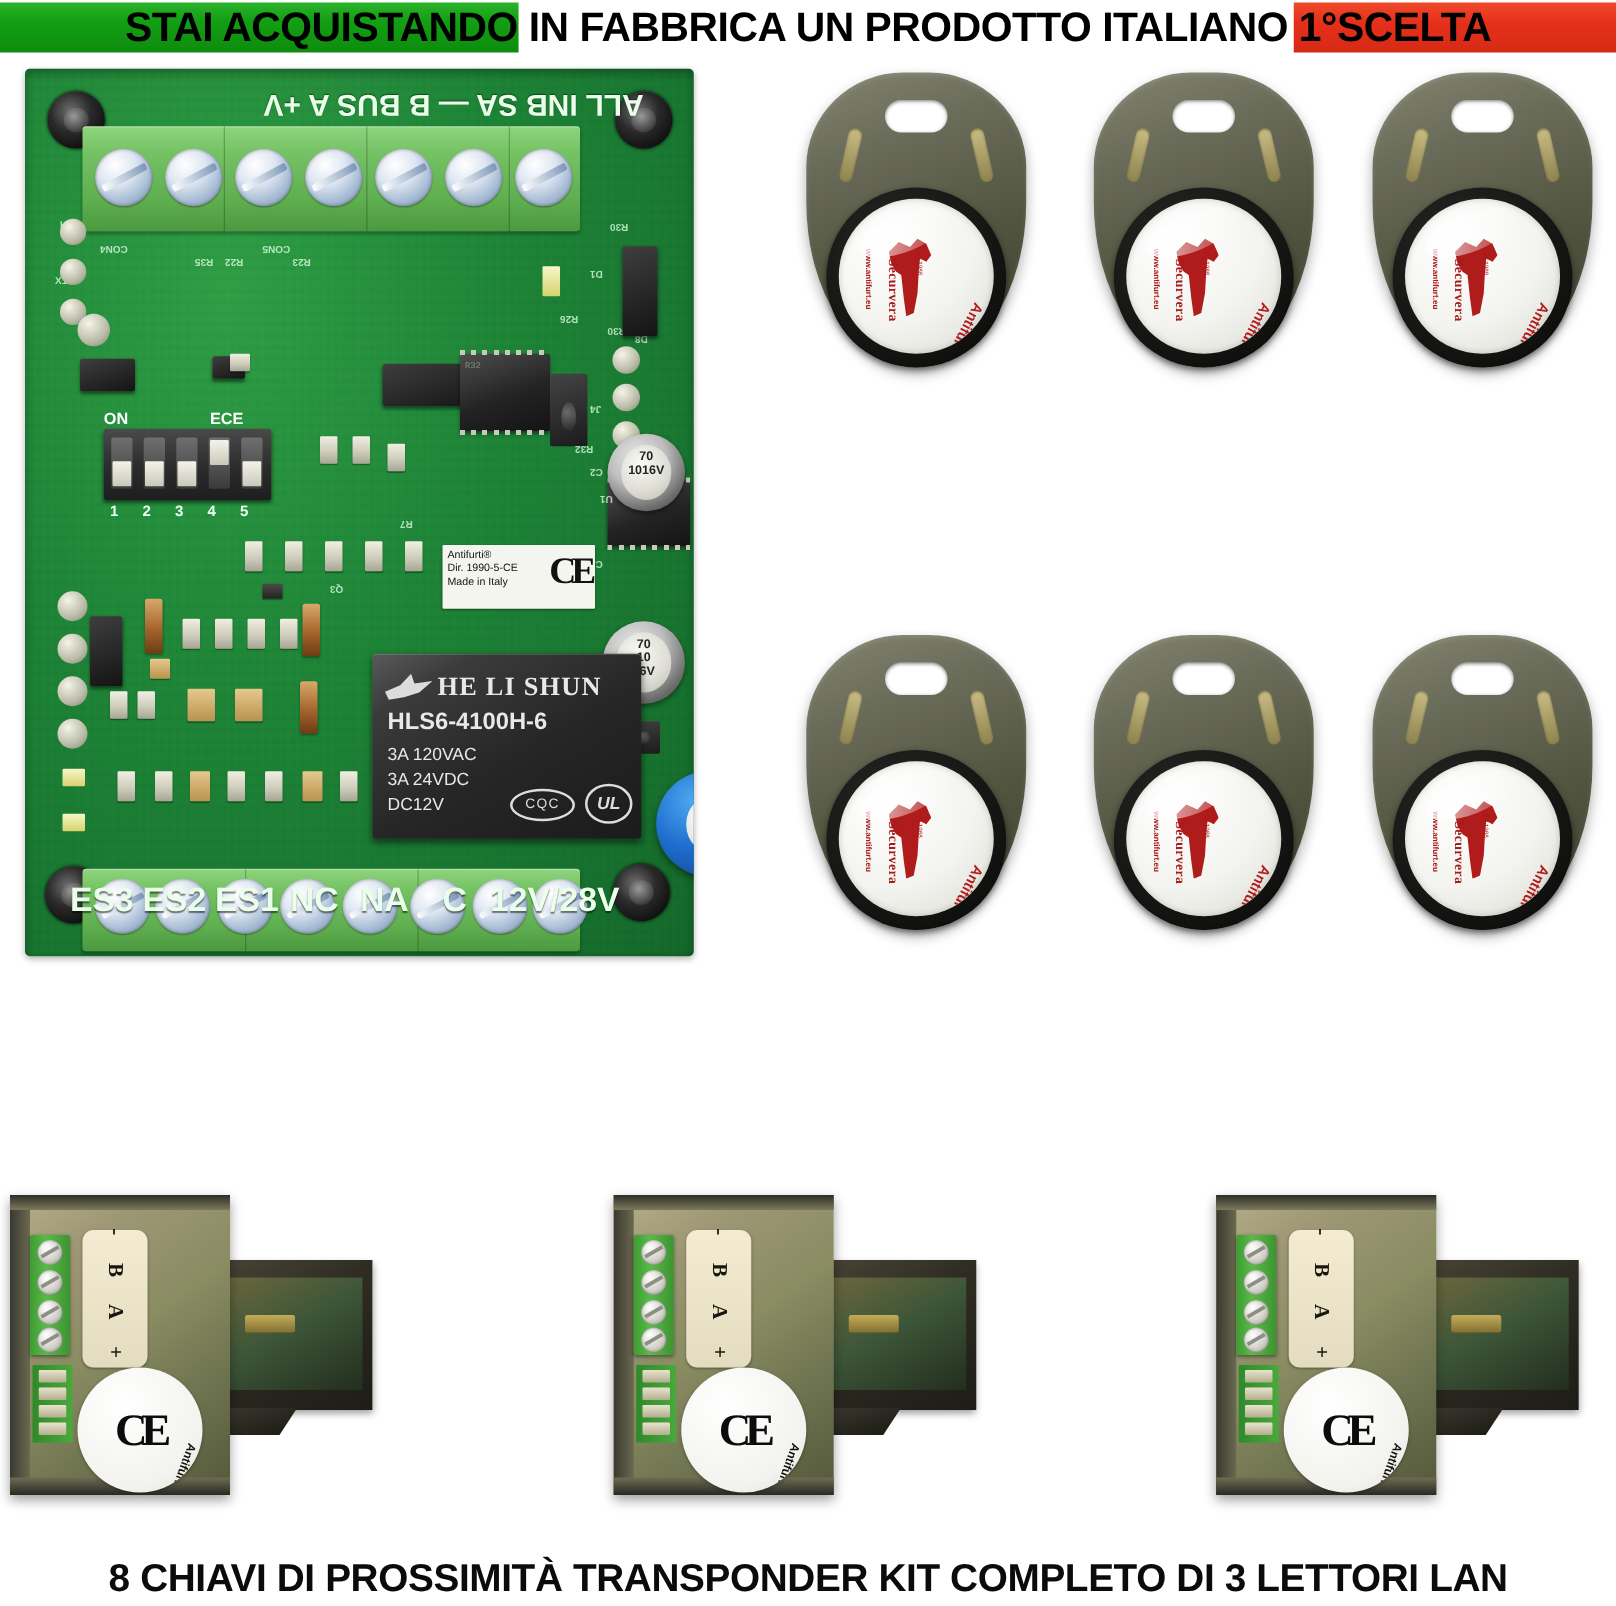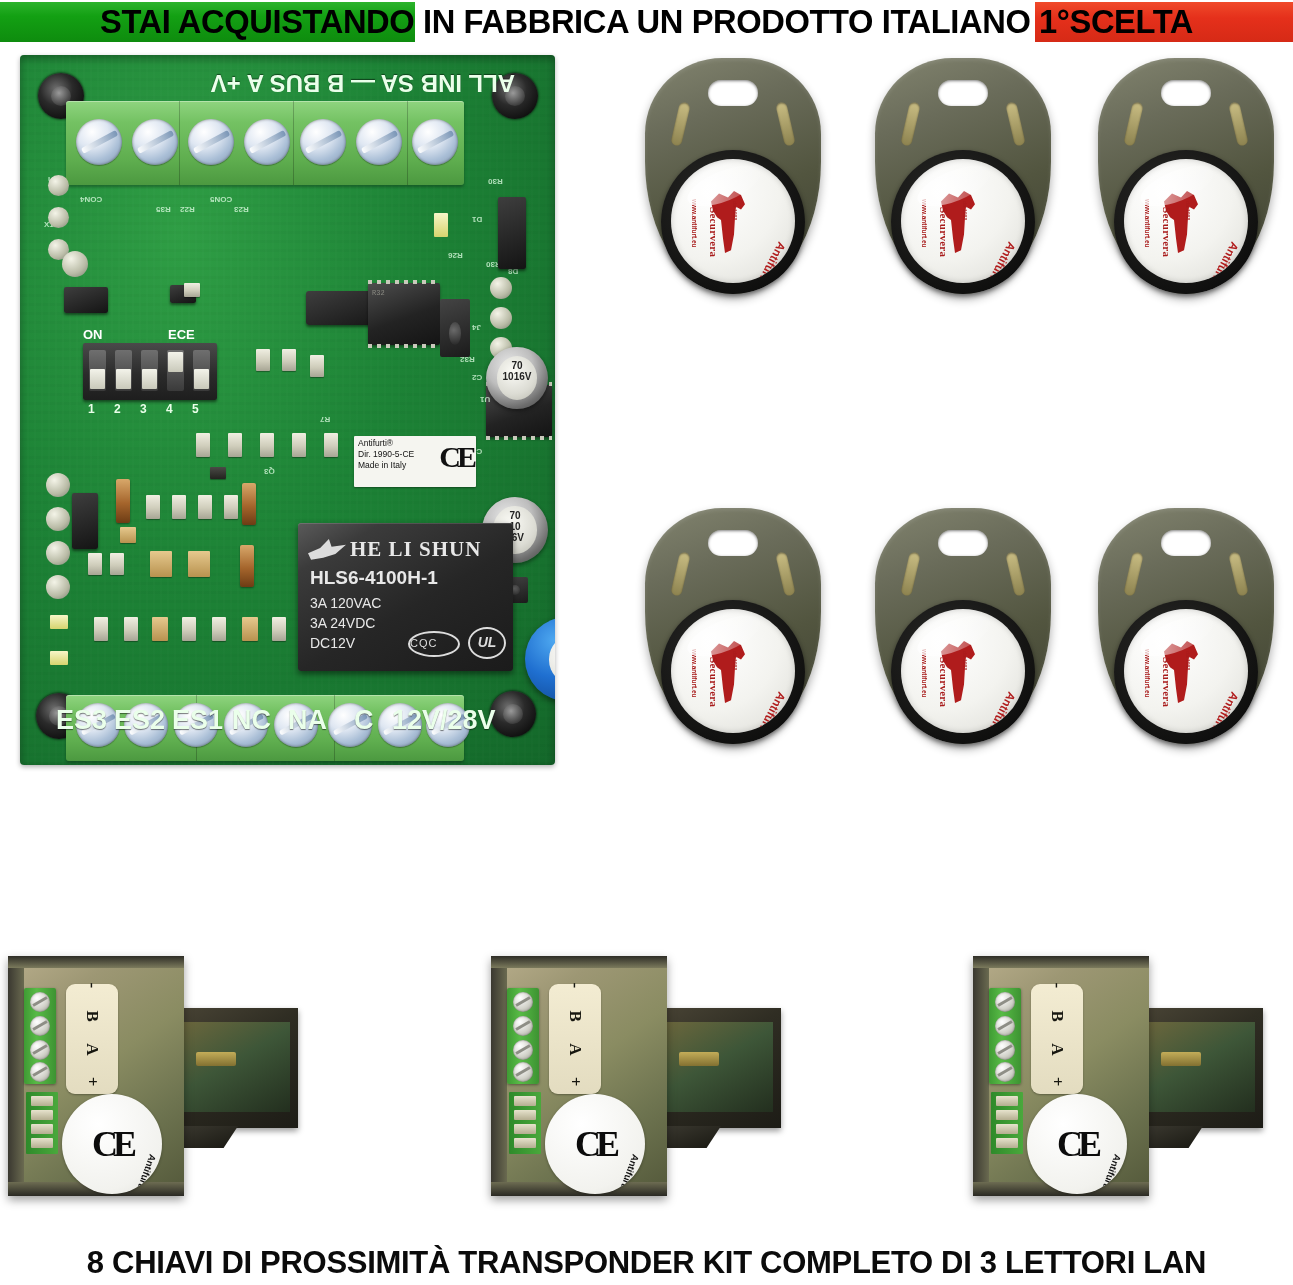--- a/index.html
+++ b/index.html
@@ -79,21 +79,21 @@
   #relay .rl{position:absolute;left:12px;color:#e8e8e8;font-family:"Liberation Serif",serif;
      white-space:nowrap;}
   #relay .brand{top:14px;left:52px;font-size:21px;font-weight:bold;letter-spacing:1px;}
   #relay .model{top:44px;font-size:19px;font-weight:bold;font-family:"Liberation Sans",sans-serif;}
   #relay .spec1{top:72px;font-size:14px;font-family:"Liberation Sans",sans-serif;}
   #relay .spec2{top:92px;font-size:14px;font-family:"Liberation Sans",sans-serif;}
   #relay .spec3{top:112px;font-size:14px;font-family:"Liberation Sans",sans-serif;}
   #relay .bird{position:absolute;left:10px;top:16px;width:38px;height:26px;
      background:#dcdcdc;clip-path:polygon(0% 55%,32% 35%,55% 0%,62% 30%,100% 22%,72% 58%,40% 72%,8% 80%);}
   #relay .cqc{position:absolute;left:110px;top:108px;width:48px;height:22px;border:2px solid #ddd;
-     border-radius:50%;color:#ddd;font-size:11px;line-height:20px;letter-spacing:1px;}
+     border-radius:50%;color:#ddd;font-size:11px;text-align:center;line-height:20px;letter-spacing:1px;}
   #relay .ul{position:absolute;left:170px;top:104px;width:34px;height:28px;border:2px solid #ddd;
      border-radius:50%;color:#ddd;font-size:14px;font-weight:bold;text-align:center;line-height:26px;font-style:italic;}
 
   
   #board-sticker{position:absolute;left:334px;top:381px;width:122px;height:51px;
      background:#f5f5f0;border-radius:1px;box-shadow:0 1px 2px rgba(0,0,0,.4);
      padding:2px 4px;box-sizing:border-box;}
   #board-sticker div{font-size:8.5px;color:#111;line-height:11px;font-family:"Liberation Sans",sans-serif;}
   #board-sticker .ce{position:absolute;right:3px;top:6px;font-size:30px;font-weight:bold;
      color:#111;letter-spacing:-4px;line-height:30px;font-family:"Liberation Serif",serif;}
@@ -424,21 +424,21 @@
   <div id="board-sticker">
     <div>Antifurti®</div>
     <div>Dir. 1990-5-CE</div>
     <div>Made in Italy</div>
     <div class="ce">CE</div>
   </div>
 
   <div id="relay">
     <div class="bird"></div>
     <div class="rl brand">HE LI SHUN</div>
-    <div class="rl model">HLS6-4100H-1</div>
+    <div class="rl model">HLS6-4100H-6</div>
     <div class="rl spec1">3A 120VAC</div>
     <div class="rl spec2">3A 24VDC</div>
     <div class="rl spec3">DC12V</div>
     <div class="cqc">CQC</div>
     <div class="ul">UL</div>
   </div>
 
   <div class="term-block" style="left:46px;top:640px;width:398px;height:66px;">
     <div class="term-seg" style="left:130px;"></div>
     <div class="term-seg" style="left:268px;"></div>

